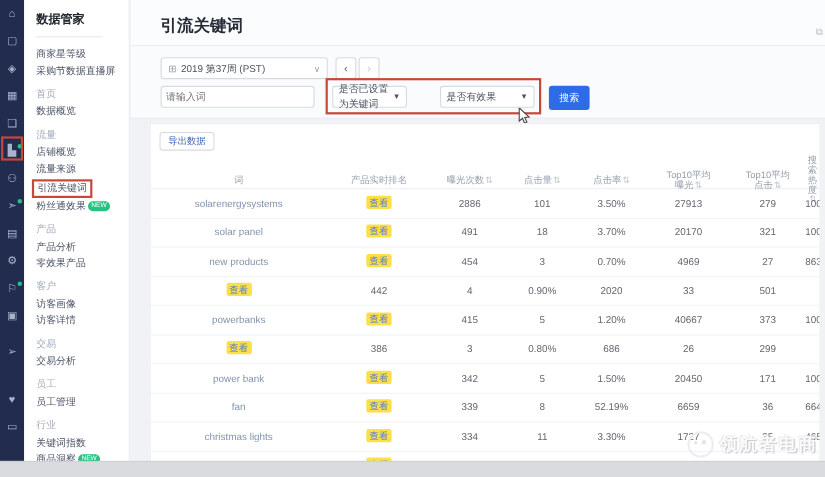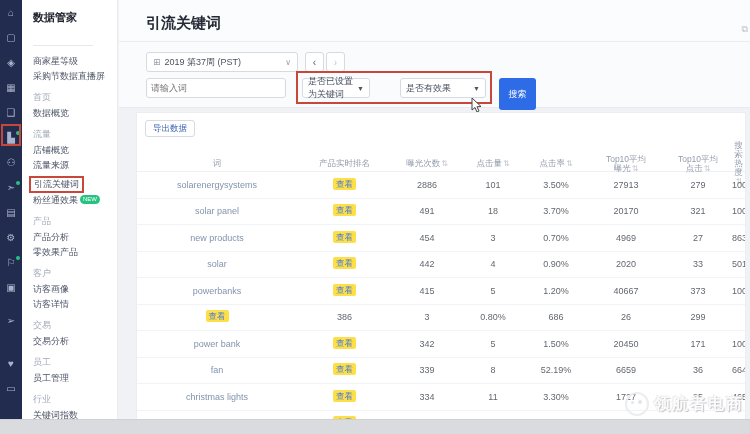--- a/index.html
+++ b/index.html
@@ -9,21 +9,21 @@
   .rail{position:absolute;left:0;top:0;width:22px;height:420px;background:#212c4e;
         display:flex;flex-direction:column;align-items:center;padding-top:5px;box-sizing:border-box;}
   .rail-icon{position:relative;width:16px;height:16px;margin-bottom:9px;color:#aab3cc;
              font-size:10px;line-height:16px;text-align:center;flex:0 0 auto;}
   .rail-icon .dot{position:absolute;right:-1px;top:1px;width:4px;height:4px;border-radius:50%;background:#27c281;}
   .rail-annotation{position:absolute;left:1px;top:124px;width:20px;height:22px;
                    border:2px solid #c8473b;box-sizing:border-box;pointer-events:none;}
   
   .sidebar{position:absolute;left:22px;top:0;width:96px;height:420px;background:#ffffff;
            box-sizing:border-box;padding:10px 0 0 11px;border-right:1px solid #ececf0;}
-  .sidebar-title{font-size:11px;font-weight:bold;color:#20242e;margin-bottom:20px;}
+  .sidebar-title{font-size:11px;font-weight:bold;color:#20242e;margin-bottom:8px;}
   .sidebar-divider{width:60px;height:1px;background:#e8e8ec;margin-bottom:8px;}
   .side-item{font-size:9px;color:#4b5366;height:15px;line-height:15px;white-space:nowrap;cursor:pointer;}
   .side-item.section{color:#a3abba;padding-top:6px;height:16px;cursor:default;}
   .side-item.annotated{display:inline-block;height:13px;line-height:13px;border:2px solid #c8473b;
                        padding:0 3px;margin-left:-4px;color:#3b4precise4;}
   .badge{display:inline-block;background:#27c281;color:#fff;font-size:6px;line-height:7px;
          padding:1px 3px;border-radius:5px;margin-left:2px;vertical-align:2px;}
   
   .main{position:absolute;left:119px;top:0;width:631px;height:420px;}
   .main-header{position:absolute;left:0;top:0;width:100%;height:42px;background:#fbfcfd;
@@ -41,21 +41,21 @@
            font-size:10px;color:#555e6e;}
   .nav-prev{left:186px;}
   .nav-next{left:207px;color:#c3c8d0;}
   .kw-input{position:absolute;left:27px;top:36px;width:140px;height:20px;padding:0 4px;color:#b9bfc9;}
   .dd{position:absolute;top:36px;height:20px;padding:0 5px;cursor:pointer;}
   .dd .caret{margin-left:auto;font-size:7px;color:#555;}
   .dd1{left:183px;width:68px;}
   .dd2{left:281px;width:86px;}
   .filter-annotation{position:absolute;left:177px;top:29px;width:196px;height:33px;
                      border:2px solid #c8473b;box-sizing:border-box;pointer-events:none;}
-  .search-btn{position:absolute;left:380px;top:36px;width:37px;height:32px;background:#2e6be6;
+  .search-btn{position:absolute;left:380px;top:36px;width:37px;height:22px;background:#2e6be6;
               border:none;border-radius:3px;color:#fff;font-size:9px;cursor:pointer;}
   .cursor-svg{position:absolute;left:352px;top:56px;pointer-events:none;}
   
   .table-card{position:absolute;left:17px;top:112px;width:610px;height:308px;background:#fff;
               border:1px solid #ebedf1;box-sizing:border-box;overflow:hidden;}
   .export-btn{margin:7px 0 4px 8px;height:17px;padding:0 7px;background:#fff;border:1px solid #d6dae1;
               border-radius:3px;font-size:8.5px;color:#3a5fb0;cursor:pointer;}
   .thead,.trow{display:grid;grid-template-columns:160px 95px 70px 62px 64px 76px 68px 1fr;align-items:center;}
   .thead{height:30px;border-bottom:1px solid #eef0f3;}
   .th{font-size:8.5px;color:#949dac;text-align:center;white-space:pre-line;line-height:9px;}
@@ -174,21 +174,20 @@
             <div class="td kw">new products</div>
             <div class="td"><span class="view-link">查看</span></div>
             <div class="td">454</div>
             <div class="td">3</div>
             <div class="td">0.70%</div>
             <div class="td">4969</div>
             <div class="td">27</div>
             <div class="td">863</div>
           </div>
           <div class="trow">
-            <div class="td kw">solar</div>
             <div class="td"><span class="view-link">查看</span></div>
             <div class="td">442</div>
             <div class="td">4</div>
             <div class="td">0.90%</div>
             <div class="td">2020</div>
             <div class="td">33</div>
             <div class="td">501</div>
           </div>
           <div class="trow">
             <div class="td kw">powerbanks</div>

